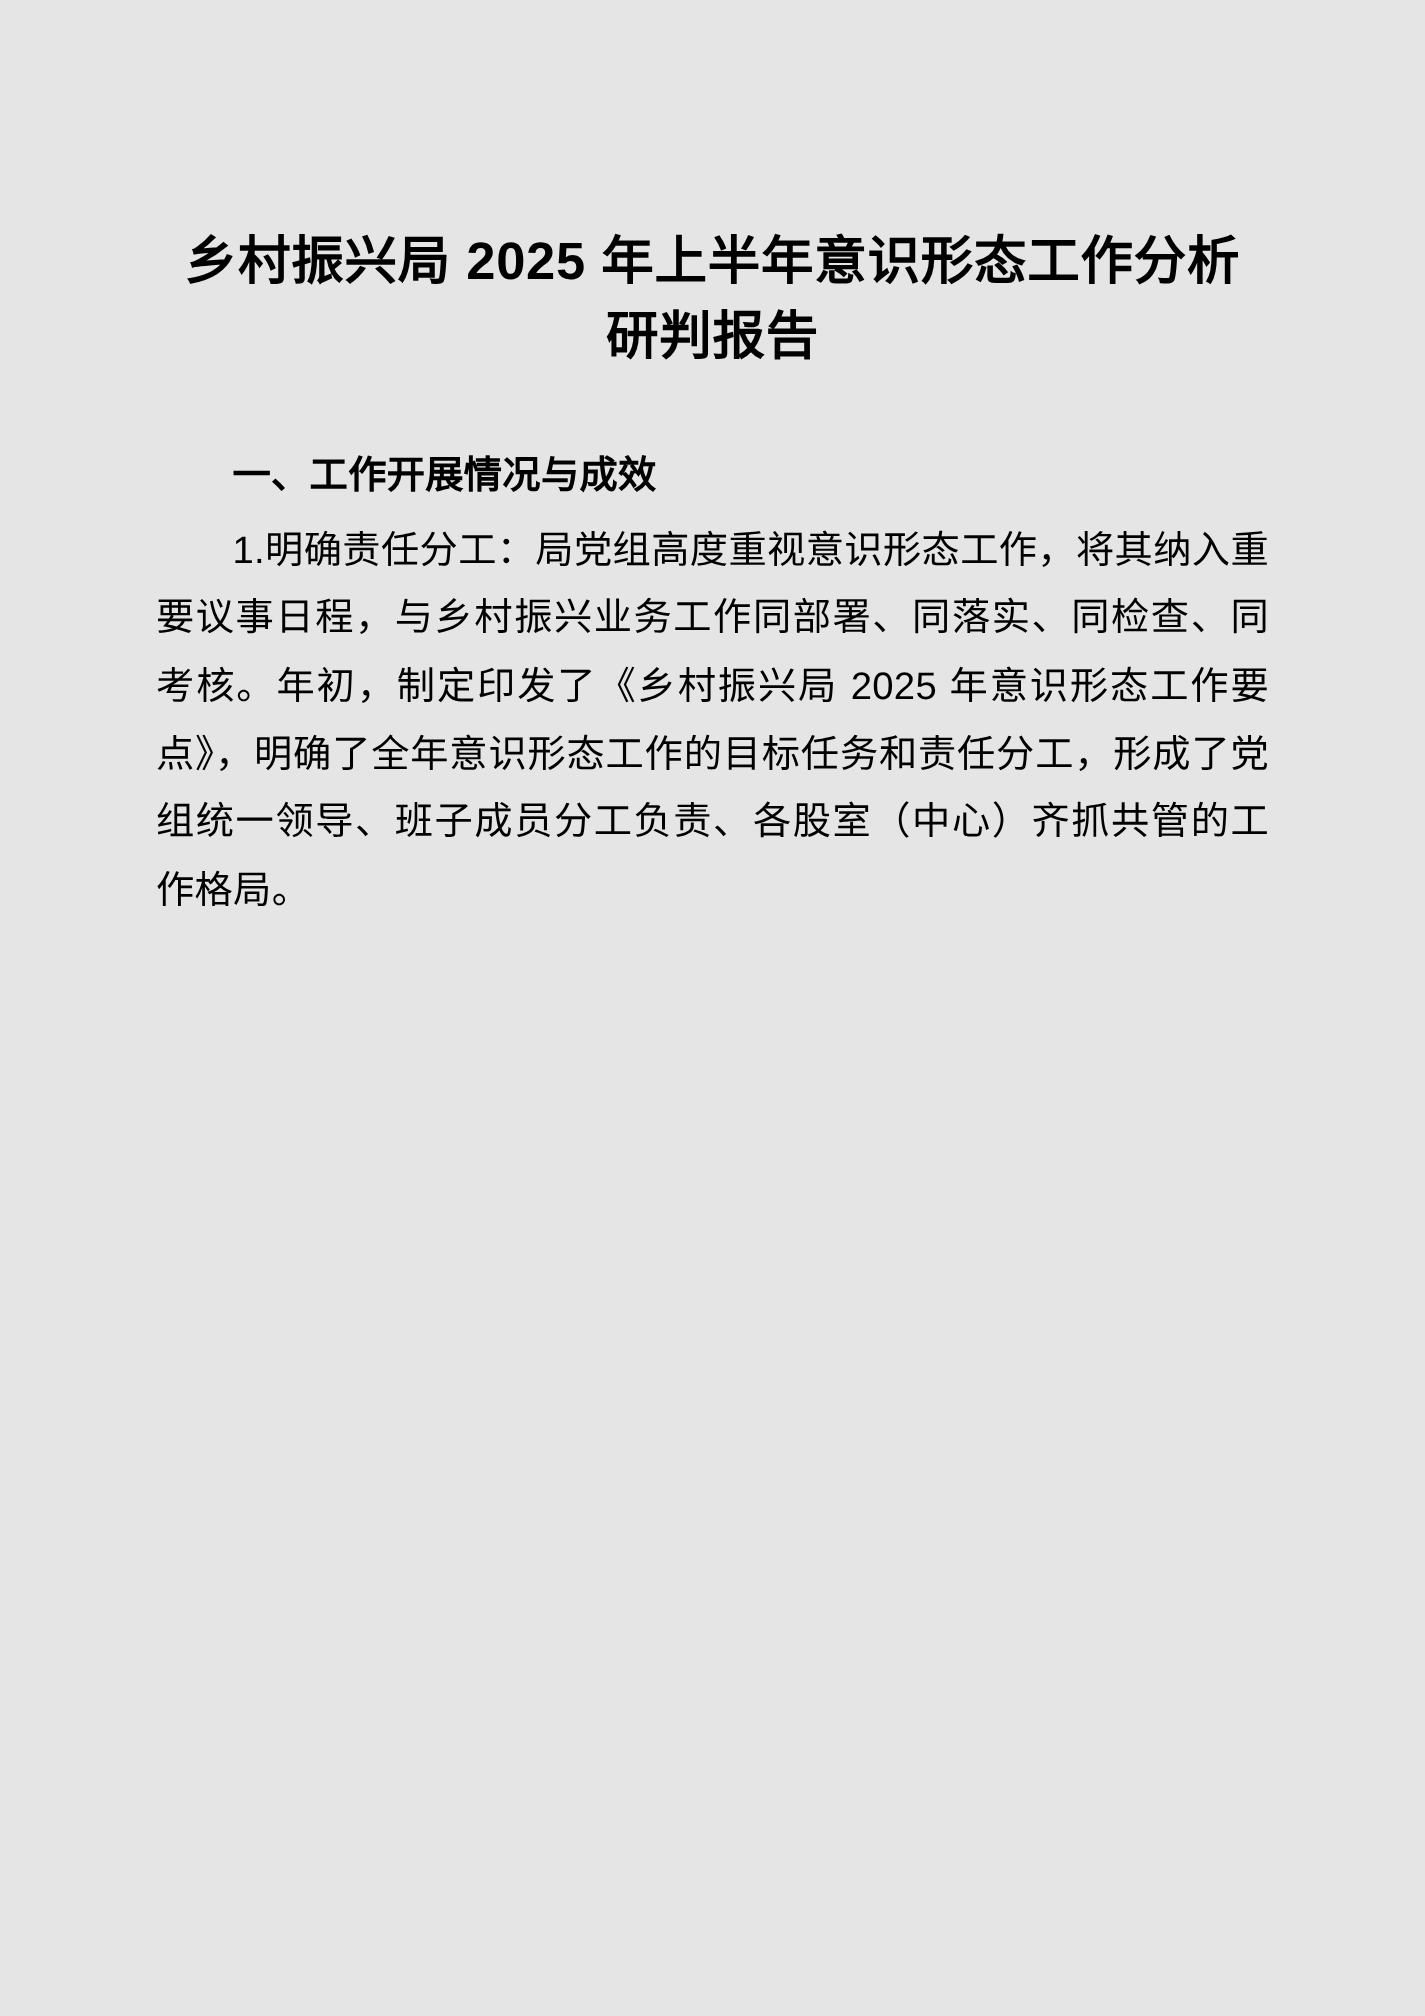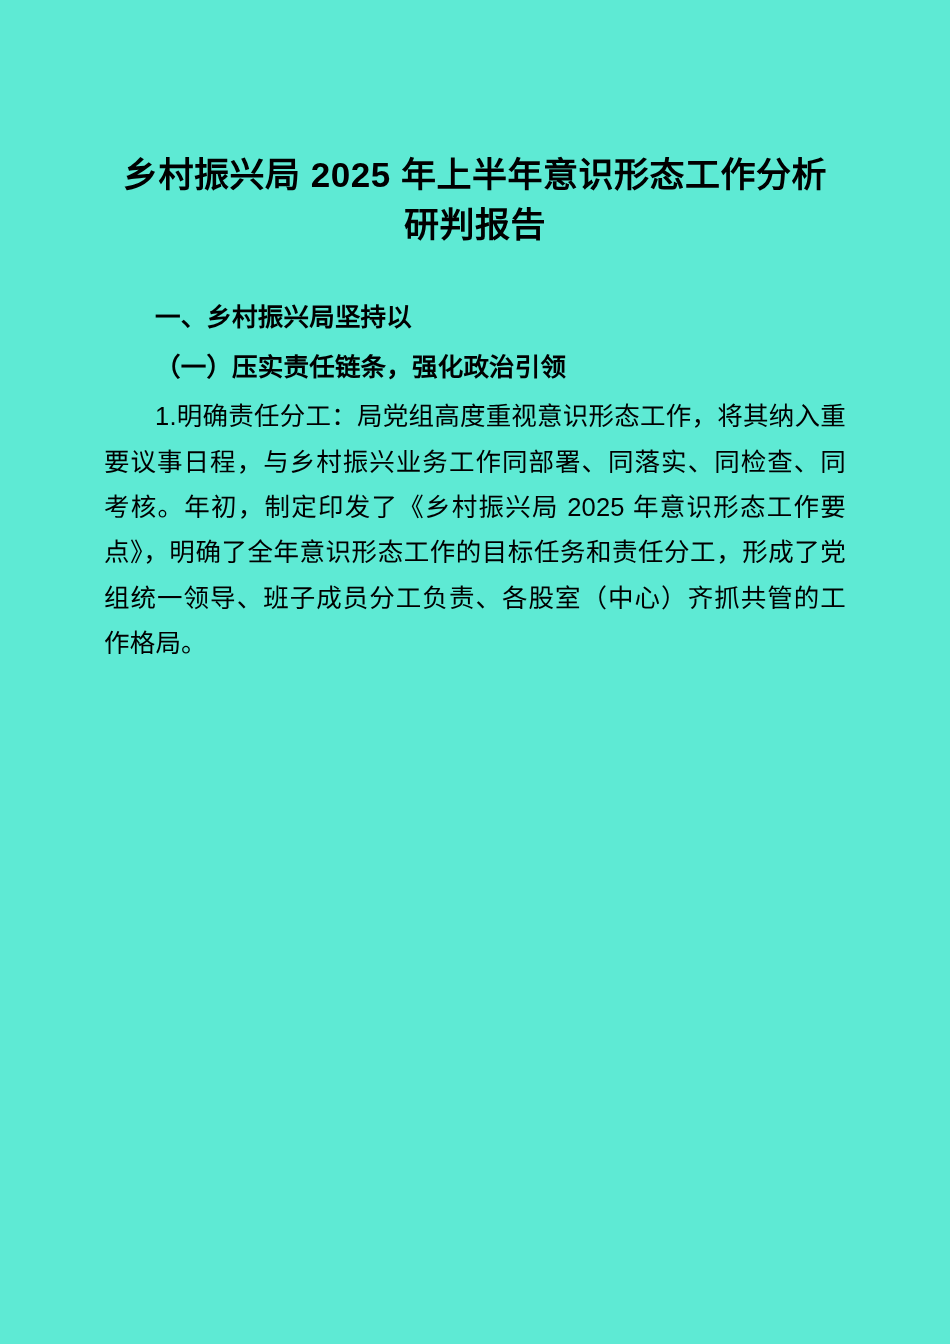--- a/index.html
+++ b/index.html
@@ -12,21 +12,21 @@
     height: 1344px;
     font-family: "Liberation Sans", "DejaVu Sans", sans-serif;
     color: #000000;
     overflow: hidden;
   }
   .page {
     box-sizing: border-box;
     width: 950px;
     height: 1344px;
     padding: 150px 104px 40px 104px;
-    background: #5eead4;
+    background: #e5e5e5;
   }
   .doc-title {
     font-size: 35px;
     font-weight: bold;
     line-height: 1.42;
     text-align: center;
     letter-spacing: 0.5px;
     margin: 0 0 46px 0;
     padding: 0 18px;
   }
@@ -45,16 +45,15 @@
   .para.sub-heading {
     font-weight: bold;
   }
 </style>
 </head>
 <body>
 
 <div class="page">
   <h1 class="doc-title">乡村振兴局 2025 年上半年意识形态工作分析研判报告</h1>
 
-  <p class="para heading">一、乡村振兴局坚持以</p>
-  <p class="para sub-heading">（一）压实责任链条，强化政治引领</p>
+  <p class="para heading">一、工作开展情况与成效</p>
   <p class="para">1.明确责任分工：局党组高度重视意识形态工作，将其纳入重要议事日程，与乡村振兴业务工作同部署、同落实、同检查、同考核。年初，制定印发了《乡村振兴局 2025 年意识形态工作要点》，明确了全年意识形态工作的目标任务和责任分工，形成了党组统一领导、班子成员分工负责、各股室（中心）齐抓共管的工作格局。</p>
 </div>
 
 </body></html>

